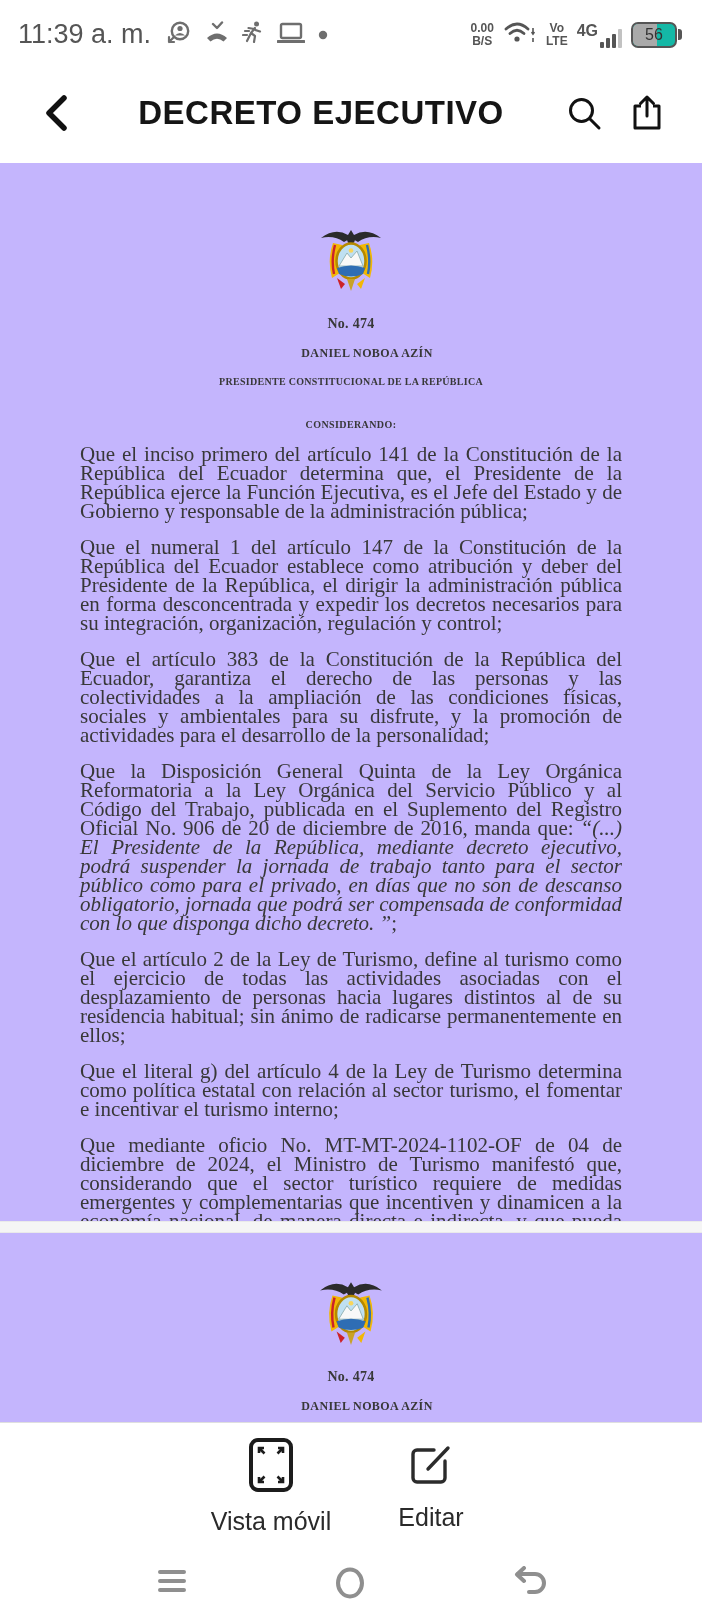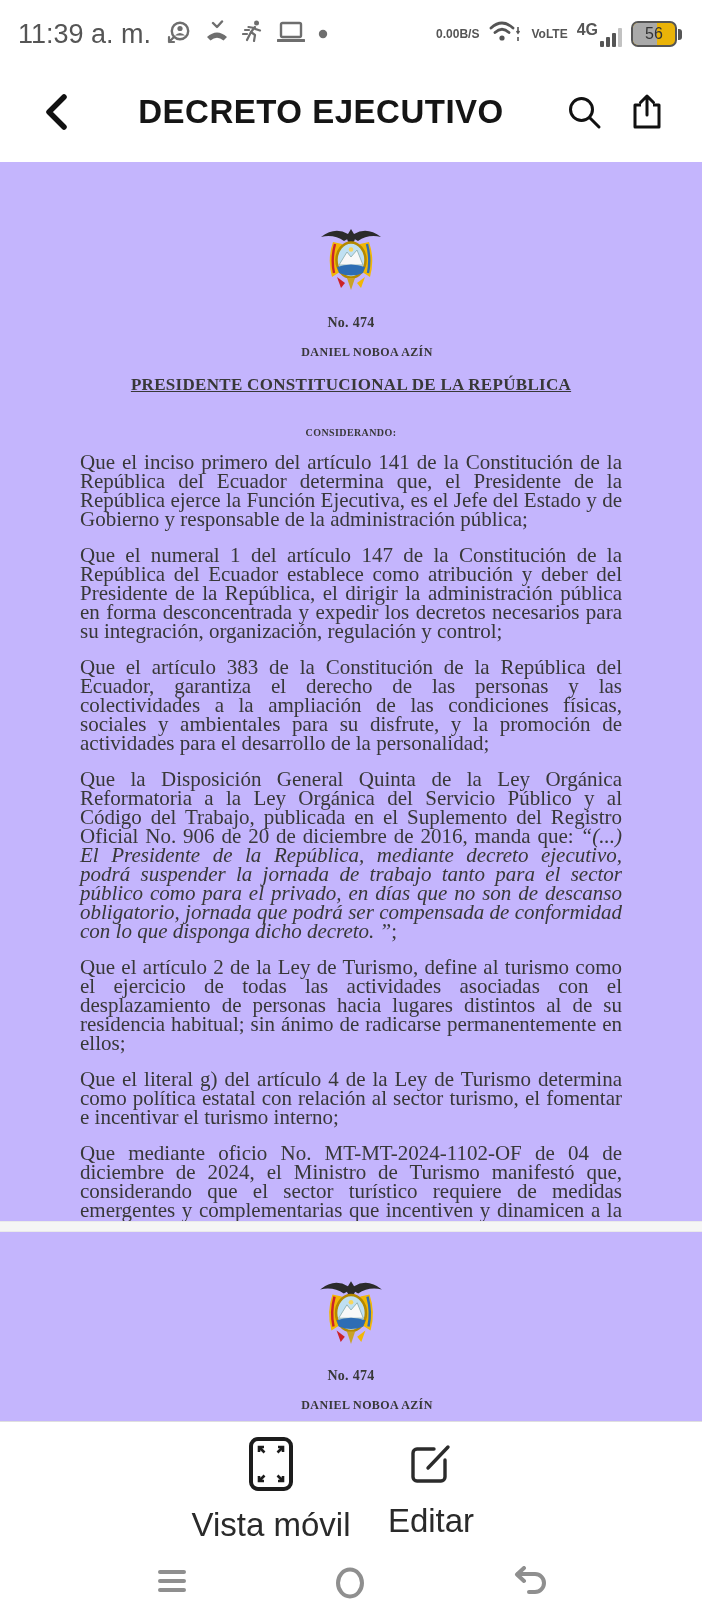--- a/index.html
+++ b/index.html
@@ -6,64 +6,64 @@
   html,body { background:#fff; }
   body { font-family:"Liberation Sans", sans-serif; }
   .screen{ position:relative; width:702px; height:1600px; background:#fff; overflow:hidden;
            display:flex; flex-direction:column; }
 
   
   .status-bar{ height:66px; display:flex; align-items:center; padding:6px 20px 0 18px; color:#5f5f5f; }
   .sb-time{ font-size:27px; color:#555; margin-right:16px; white-space:nowrap; }
   .sb-left-icons{ display:flex; align-items:center; gap:13px; color:#6e6e6e; }
   .sb-right{ margin-left:auto; display:flex; align-items:center; gap:9px; }
-  .sb-stack{ display:flex; flex-direction:row; align-items:center; line-height:13px;
+  .sb-stack{ display:flex; flex-direction:column; align-items:center; line-height:13px;
              font-size:12px; font-weight:bold; color:#555; }
   .sb-4g{ display:flex; align-items:flex-end; gap:2px; }
   .sb-4g .g4{ font-size:16px; font-weight:bold; color:#555; margin-bottom:8px; }
   .bars{ display:flex; align-items:flex-end; gap:2px; height:20px; }
   .bars i{ display:block; width:4px; background:#555; border-radius:1px; }
   .bars i.b1{height:6px}.bars i.b2{height:10px}.bars i.b3{height:14px}
   .bars i.b4{height:19px; background:#c2c2c2;}
   .battery{ position:relative; width:46px; height:26px; border:2.5px solid #555; border-radius:7px;
-            display:flex; align-items:center; justify-content:center; overflow:hidden; background:#eab308; }
+            display:flex; align-items:center; justify-content:center; overflow:hidden; background:#14b8a6; }
   .battery .fill{ position:absolute; left:0; top:0; bottom:0; width:56%; background:#a9a9a9; }
   .battery .pct{ position:relative; font-size:16px; color:#333; }
   .battery-nub{ width:4px; height:11px; background:#555; border-radius:0 3px 3px 0; margin-left:1px; }
 
   
   .app-header{ height:104px; display:flex; align-items:center; padding:0 38px 0 36px; background:#fff;gap:8px; }
   .hdr-back{ width:40px; display:flex; align-items:center; cursor:pointer; }
   .hdr-title{ flex:1; text-align:center; font-size:33px; font-weight:600; color:#151515;
               letter-spacing:.5px; white-space:nowrap; }
   .hdr-actions{ display:flex; align-items:center; gap:28px; }
   .icon-btn{ cursor:pointer; display:flex; align-items:center; justify-content:center; }
 
   
   .doc-page{ background:#c4b5fd; font-family:"Liberation Serif", serif; color:#383838; text-align:center; }
   .page1{ min-height:990px; padding-top:63px; }
   .emblem{ display:inline-block; }
   .doc-number{ margin-top:20px; font-size:14px; font-weight:bold; letter-spacing:.3px; }
   .doc-author{ margin-top:14px; font-size:12px; font-weight:bold; letter-spacing:.4px;margin-left:32px; }
-  .doc-author-title{ margin-top:15px; font-size:17px; font-weight:bold; letter-spacing:.3px;text-decoration:underline; }
+  .doc-author-title{ margin-top:15px; font-size:10px; font-weight:bold; letter-spacing:.3px; }
   .doc-heading{ margin-top:32px; font-size:10px; font-weight:bold; letter-spacing:.4px; }
   .doc-body{ margin:15px 80px 0 80px; text-align:justify; }
   .doc-body p{ font-size:21px; line-height:19px; margin-bottom:17px; }
   .doc-body em{ font-style:italic; }
 
   .page-break{ height:12px; background:#f5f5f5; border-top:1px solid #eaeaea; border-bottom:1px solid #eaeaea; }
 
   .page2{ min-height:189px; padding-top:44px; }
   .page2 .doc-number{ margin-top:18px; }
 
   
   .bottom-toolbar{ height:127px; border-top:1px solid #dfdfdf; display:flex; justify-content:center;
                    align-items:flex-start; padding-top:14px; background:#fff; }
   .tool-btn{ width:160px; display:flex; flex-direction:column; align-items:center; cursor:pointer; }
-  .tool-btn .lbl{ margin-top:10px; font-size:33px; color:#2a2a2a; }
+  .tool-btn .lbl{ margin-top:10px; font-size:25px; color:#2a2a2a; }
 
   
   .nav-bar{ flex:1; display:flex; justify-content:space-between; align-items:flex-start;
             padding:22px 155px 0 155px; color:#8f8f8f; }
   .nav-btn{ cursor:pointer; display:flex; align-items:center; justify-content:center; }
 </style>
 </head>
 <body>
 
 <div class="screen">

